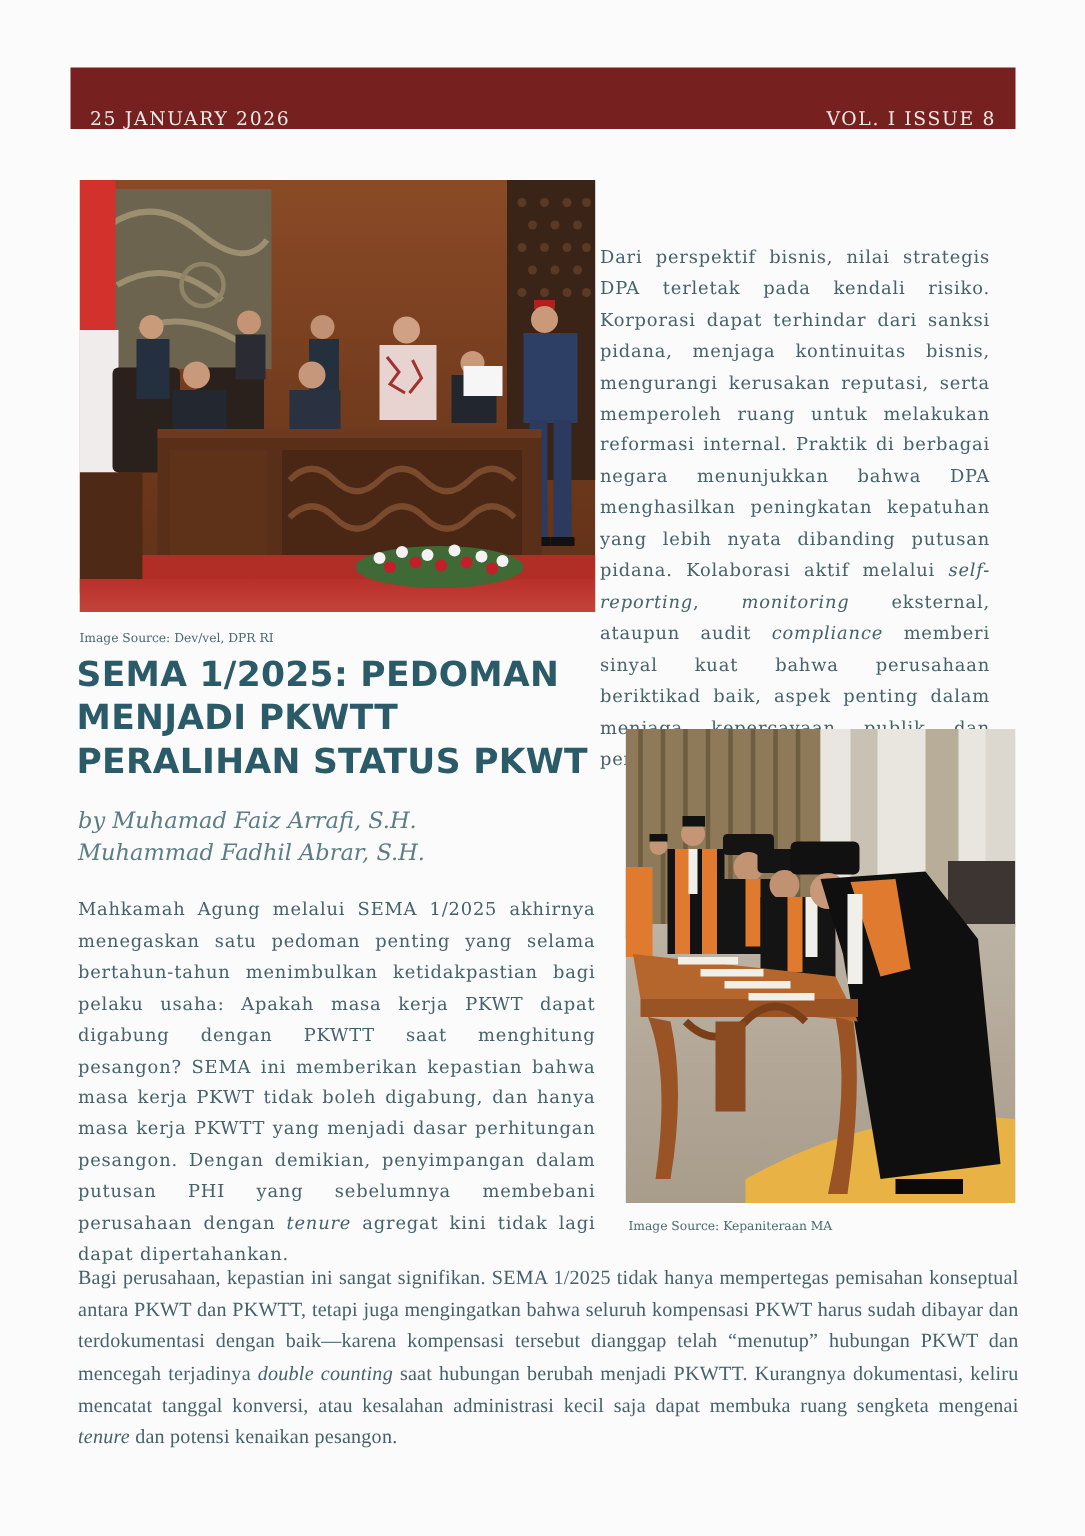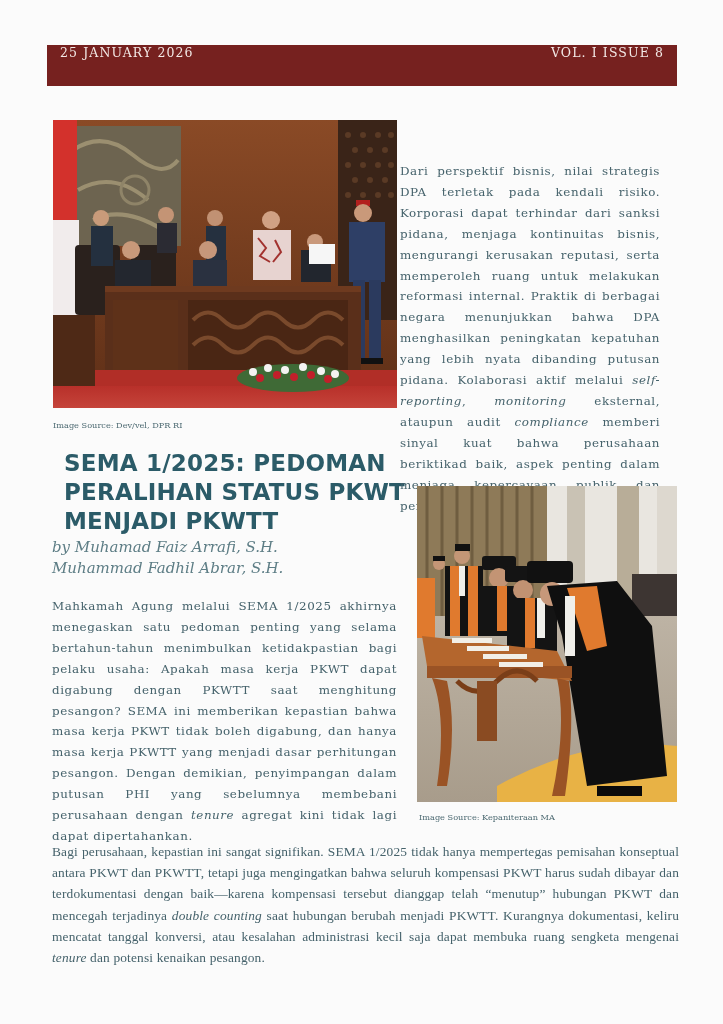--- a/index.html
+++ b/index.html
@@ -7,21 +7,21 @@
     width: 723px; height: 1024px; overflow: hidden;
     background: #fbfbfb;
     position: relative;
     font-family: "DejaVu Serif", "Liberation Serif", serif;
     color: #3f5d66;
   }
   .header-bar {
     position: absolute; left: 47px; top: 45px; width: 630px; height: 41px;
     background: #76211f;
     box-sizing: border-box;
-    display: flex; align-items: flex-start; justify-content: space-between;
+    display: flex; align-items: flex-end; justify-content: space-between;
     padding: 0 13px 0 13px;
     color: #f3e9e6;
     font-family: "DejaVu Serif", serif;
     font-size: 12.5px; letter-spacing: 1.1px;
   }
   .photo {
     position: absolute; overflow: hidden;
   }
   .photo svg { display: block; width: 100%; height: 100%; }
   .photo1 { left: 53px; top: 120px; width: 344px; height: 288px; }
@@ -33,21 +33,21 @@
     font-size: 8.2px; color: #4d6a72;
   }
   .caption1 { left: 53px; top: 420px; }
   .caption2 { left: 419px; top: 812px; }
 
   .headline {
     position: absolute; left: 51px; top: 436px; width: 360px;
     font-family: "DejaVu Sans", "Liberation Sans", sans-serif;
     font-weight: bold; font-size: 23px; line-height: 29px;
     color: #2b5b68; letter-spacing: 0.2px;
-    margin: 13px;
+    margin: 0;
   }
   .byline {
     position: absolute; left: 52px; width: 340px;
     font-family: "DejaVu Serif", serif; font-style: italic;
     font-size: 15px; color: #5d7d85; line-height: 21px;
   }
   .byline1 { top: 537px; }
   .byline2 { top: 558px; }
 
   .body-text {
@@ -169,22 +169,22 @@
         <circle cx="241" cy="257" r="4"></circle>
         <circle cx="258" cy="255" r="4"></circle>
         <circle cx="275" cy="259" r="4"></circle>
     </g>
   </svg>
 </div>
 <div class="caption caption1">Image Source: Dev/vel, DPR RI</div>
 
 <h1 class="headline">
   <div>SEMA 1/2025: PEDOMAN</div>
+  <div>MENJADI PKWTT</div>
   <div>PERALIHAN STATUS PKWT</div>
-  <div>MENJADI PKWTT</div>
 </h1>
 
 <div class="byline byline1">by Muhamad Faiz Arrafi, S.H.</div>
 <div class="byline byline2">Muhammad Fadhil Abrar, S.H.</div>
 
 <p class="body-text col-left"><span>Mahkamah Agung melalui SEMA 1/2025 akhirnya menegaskan satu pedoman penting yang selama bertahun-tahun menimbulkan ketidakpastian bagi pelaku usaha: Apakah masa kerja PKWT dapat digabung dengan PKWTT saat menghitung pesangon? SEMA ini memberikan kepastian bahwa masa kerja PKWT tidak boleh digabung, dan hanya masa kerja PKWTT yang menjadi dasar perhitungan pesangon. Dengan demikian, penyimpangan dalam putusan PHI yang sebelumnya membebani perusahaan dengan </span><em>tenure</em><span> agregat kini tidak lagi dapat dipertahankan.</span></p>
 
 <p class="body-text col-right"><span>Dari perspektif bisnis, nilai strategis DPA terletak pada kendali risiko. Korporasi dapat terhindar dari sanksi pidana, menjaga kontinuitas bisnis, mengurangi kerusakan reputasi, serta memperoleh ruang untuk melakukan reformasi internal. Praktik di berbagai negara menunjukkan bahwa DPA menghasilkan peningkatan kepatuhan yang lebih nyata dibanding putusan pidana. Kolaborasi aktif melalui </span><em>self-reporting</em><span>, </span><em>monitoring</em><span> eksternal, ataupun audit </span><em>compliance</em><span> memberi sinyal kuat bahwa perusahaan beriktikad baik, aspek penting dalam menjaga kepercayaan publik dan pemegang saham.</span></p>
 
 <div class="photo photo2">

